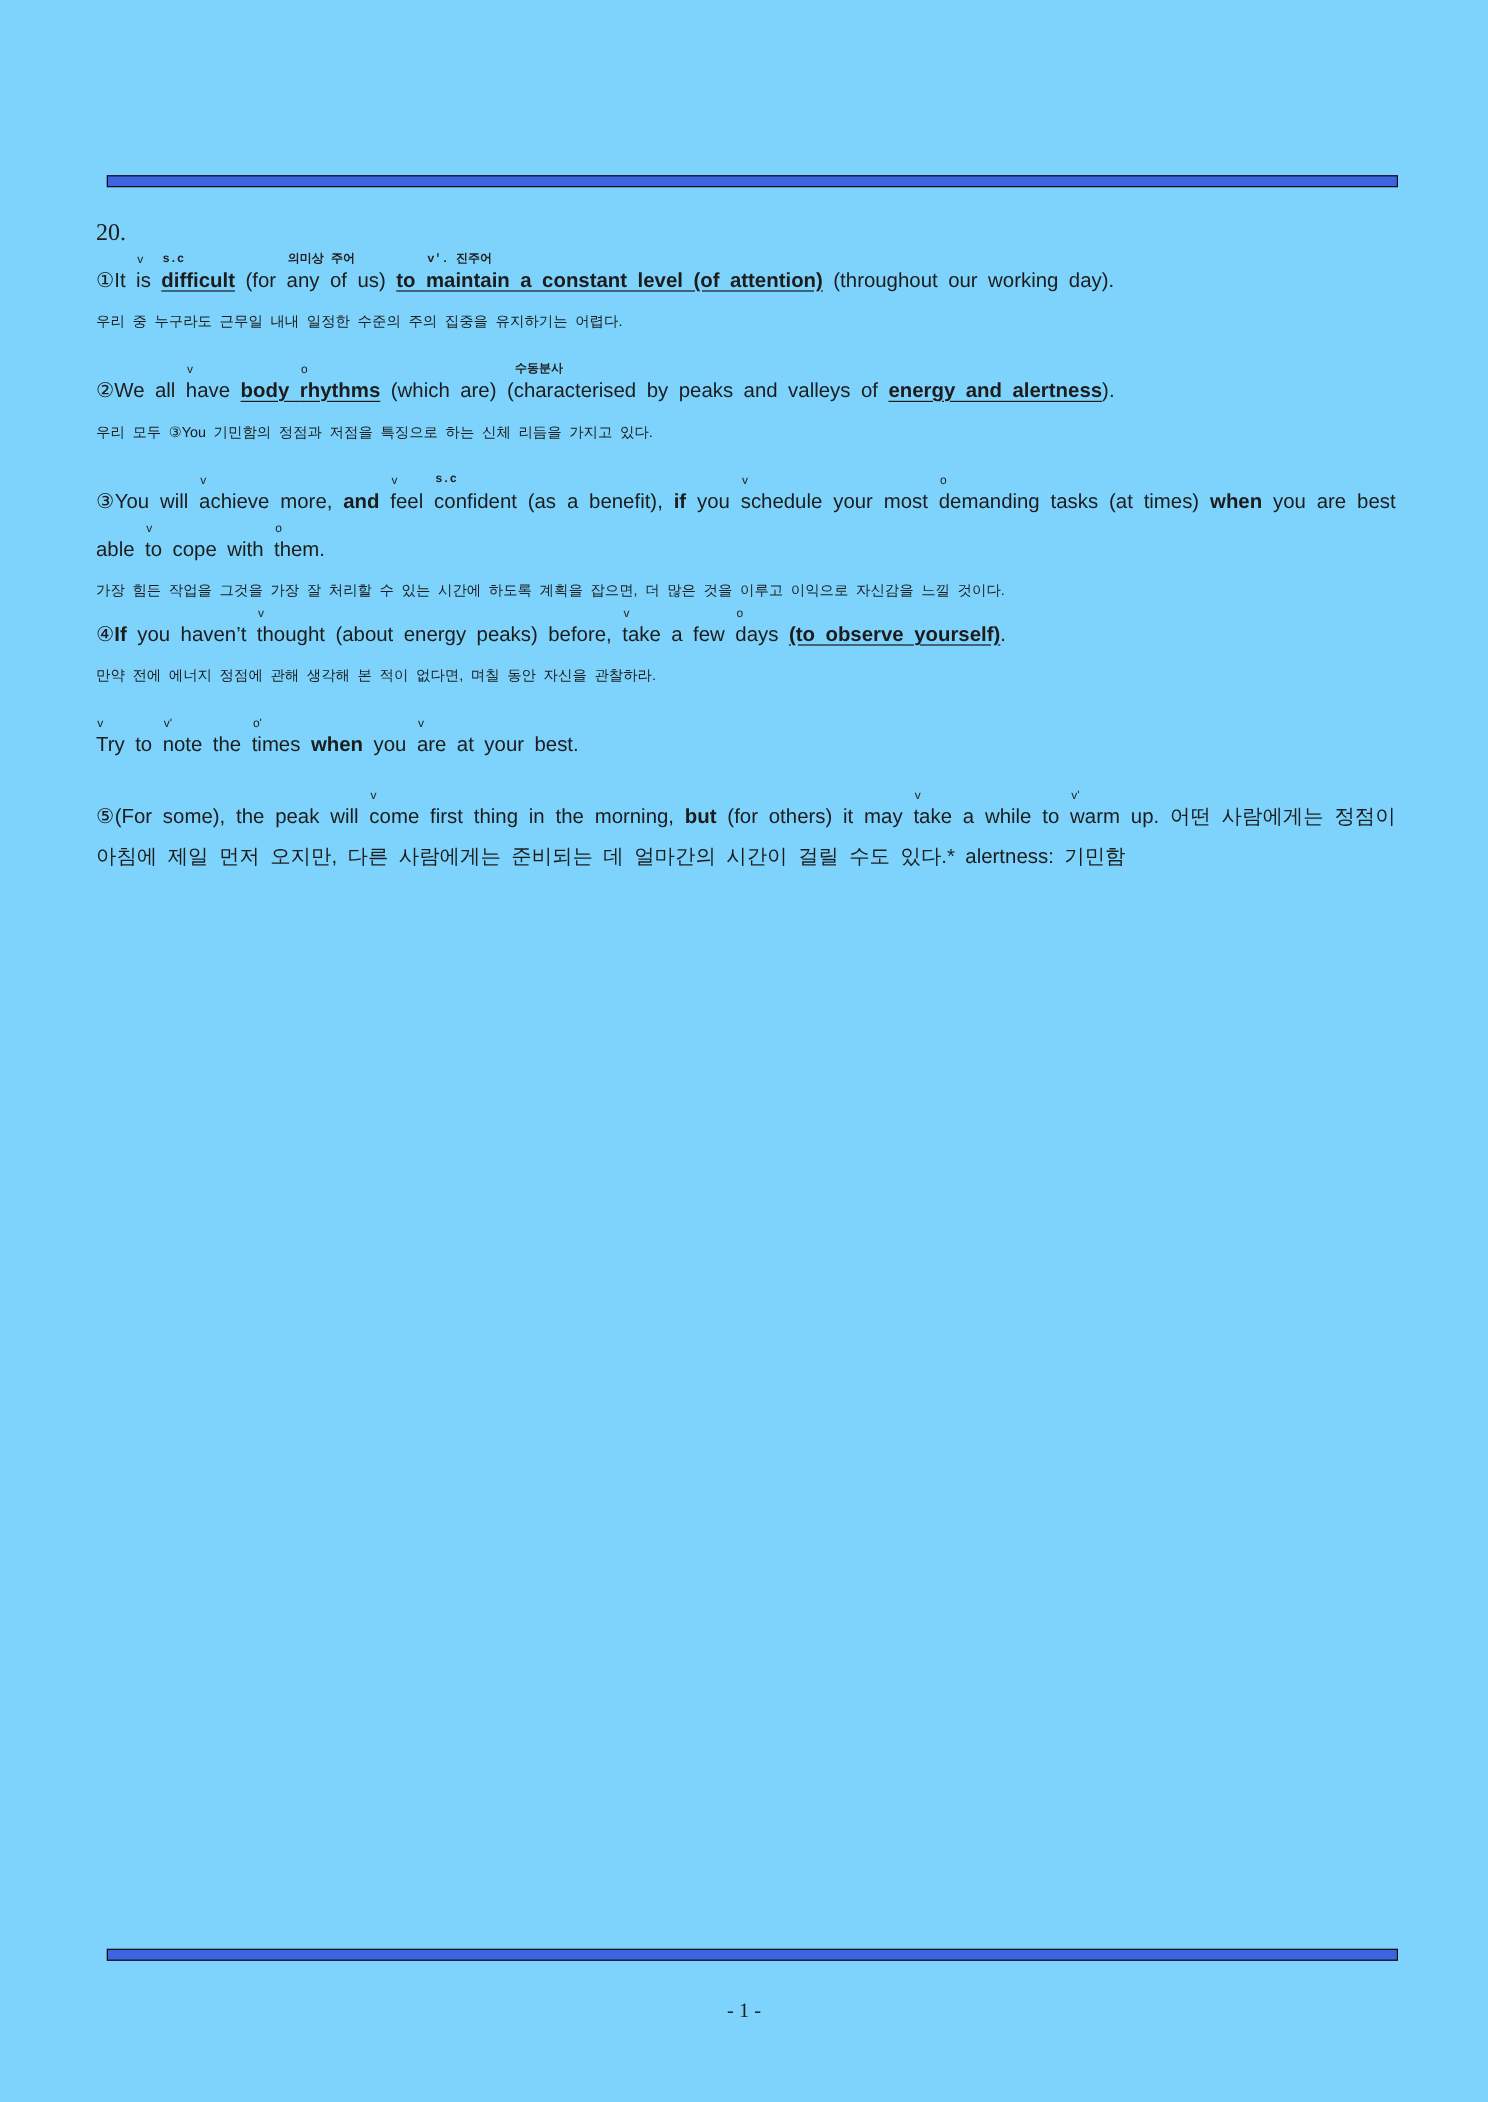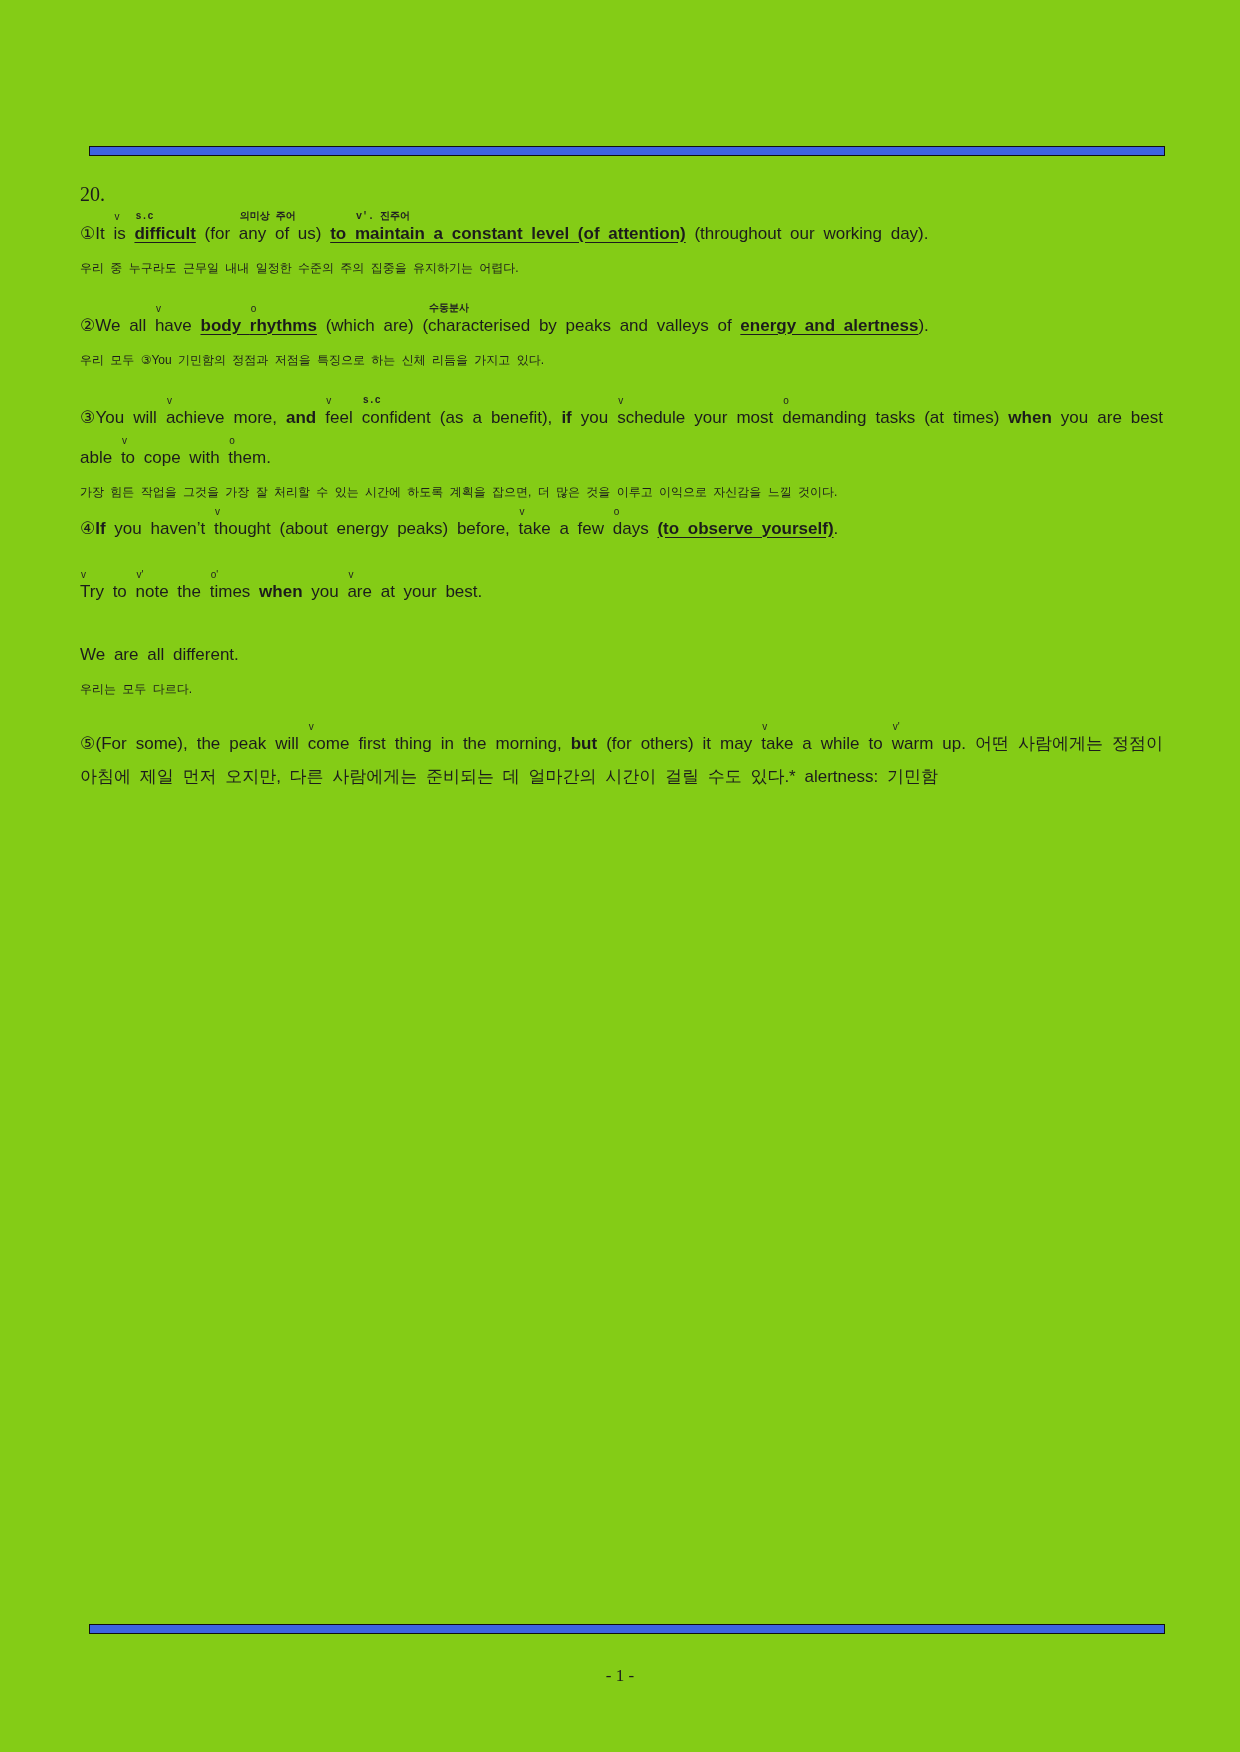--- a/index.html
+++ b/index.html
@@ -1,17 +1,17 @@
 <!DOCTYPE html>
 <html><head>
 <meta charset="utf-8">
 <style>
   html,body{margin:0;padding:0;background:#e8e8e8;}
   .page{
-    position:relative;width:1240px;height:1752px;margin:0 auto;background:#84cc16;
+    position:relative;width:1240px;height:1752px;margin:0 auto;background:#7dd3fc;
     font-family:"Liberation Sans","DejaVu Sans",sans-serif;color:#1c1c1c;overflow:hidden;
   }
   .divider-bar{
     position:absolute;left:89px;width:1074px;height:8px;
     background:#3D64E1;border:1px solid #101010;
   }
   .divider-bar.top{top:146px}
   .divider-bar.bottom{top:1624px}
   .content{position:absolute;left:80px;width:1083px;top:182px;}
   .itemno{
@@ -53,27 +53,24 @@
         <div class="grp">
           <p class="en"><span class="w">②We all </span><span class="w">have<i class="ann">v</i></span><span class="w"> </span><span class="w b u">body </span><span class="w b u">rhythms<i class="ann">o</i></span><span class="w"> (which are) (</span><span class="w">characterised<i class="ann annb">수동분사</i></span><span class="w"> by peaks and valleys of </span><span class="w b u">energy and alertness</span><span class="w">).</span></p>
           <p class="ko">우리 모두 ③You 기민함의 정점과 저점을 특징으로 하는 신체 리듬을 가지고 있다.</p>
         </div>
         <div class="grp tight">
           <p class="en"><span class="w">③You will </span><span class="w">achieve<i class="ann">v</i></span><span class="w"> more, </span><span class="w b">and</span><span class="w"> </span><span class="w">feel<i class="ann">v</i></span><span class="w"> </span><span class="w">confident<i class="ann annb">s.c</i></span><span class="w"> (as a benefit), </span><span class="w b">if</span><span class="w"> you </span><span class="w">schedule<i class="ann">v</i></span><span class="w"> your most </span><span class="w">demanding<i class="ann">o</i></span><span class="w"> tasks (at times) </span><span class="w b">when</span><span class="w"> you are best able </span><span class="w">to<i class="ann">v</i></span><span class="w"> cope with </span><span class="w">them<i class="ann">o</i></span><span class="w">.</span></p>
           <p class="ko">가장 힘든 작업을 그것을 가장 잘 처리할 수 있는 시간에 하도록 계획을 잡으면, 더 많은 것을 이루고 이익으로 자신감을 느낄 것이다.</p>
         </div>
         <div class="grp">
           <p class="en"><span class="w">④</span><span class="w b">If</span><span class="w"> you haven’t </span><span class="w">thought<i class="ann">v</i></span><span class="w"> (about energy peaks) before, </span><span class="w">take<i class="ann">v</i></span><span class="w"> a few </span><span class="w">days<i class="ann">o</i></span><span class="w"> </span><span class="w b u">(to observe yourself)</span><span class="w">.</span></p>
+          <p class="ko">만약 전에 에너지 정점에 관해 생각해 본 적이 없다면, 며칠 동안 자신을 관찰하라.</p>
         </div>
         <div class="grp">
           <p class="en"><span class="w">Try<i class="ann">v</i></span><span class="w"> to </span><span class="w">note<i class="ann">v'</i></span><span class="w"> the </span><span class="w">times<i class="ann">o'</i></span><span class="w"> </span><span class="w b">when</span><span class="w"> you </span><span class="w">are<i class="ann">v</i></span><span class="w"> at your best.</span></p>
-        </div>
-        <div class="grp">
-          <p class="en"><span class="w">We are all different.</span></p>
-          <p class="ko">우리는 모두 다르다.</p>
         </div>
         <div class="grp">
           <p class="en mixed"><span class="w">⑤(For some), the peak will </span><span class="w">come<i class="ann">v</i></span><span class="w"> first thing in the morning, </span><span class="w b">but</span><span class="w"> (for others) it may </span><span class="w">take<i class="ann">v</i></span><span class="w"> a while to </span><span class="w">warm<i class="ann">v'</i></span><span class="w"> up. 어떤 사람에게는 정점이 아침에 제일 먼저 오지만, 다른 사람에게는 준비되는 데 얼마간의 시간이 걸릴 수도 있다.* alertness: 기민함</span></p>
         </div>
       </div>
   </div>
 
   <div class="divider-bar bottom"></div>
   <div class="pageno">- 1 -</div>
 </div>

